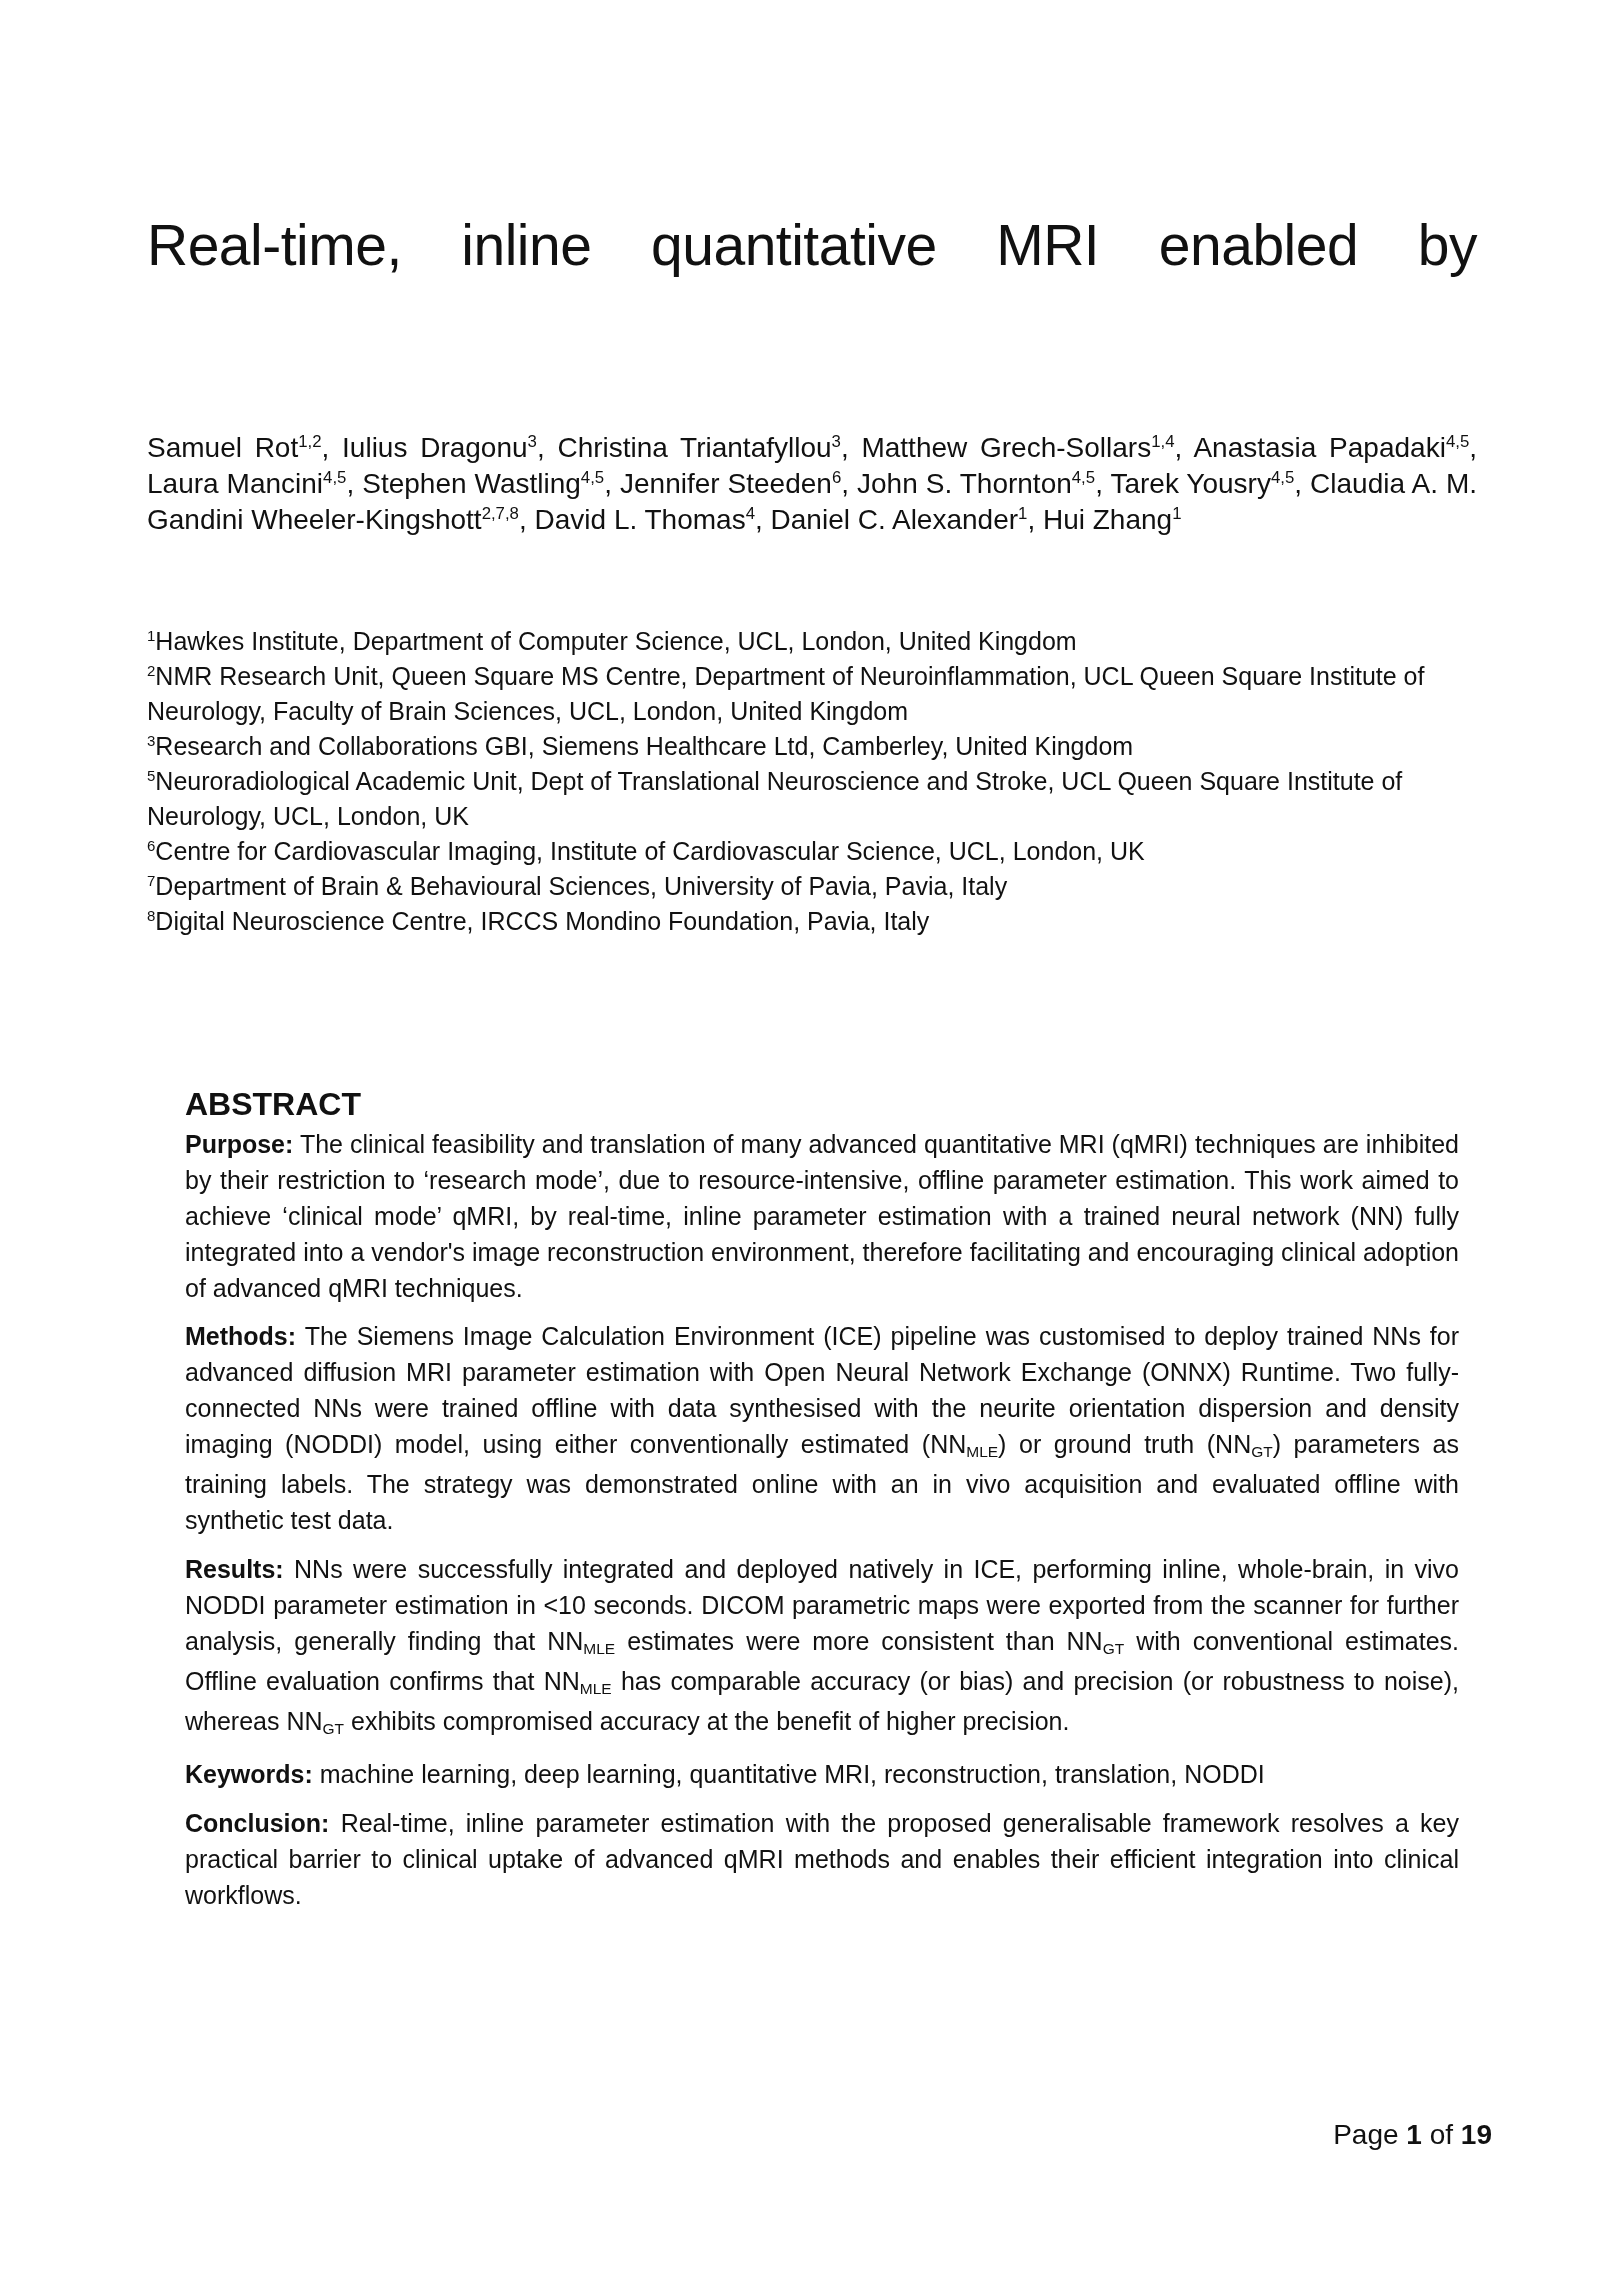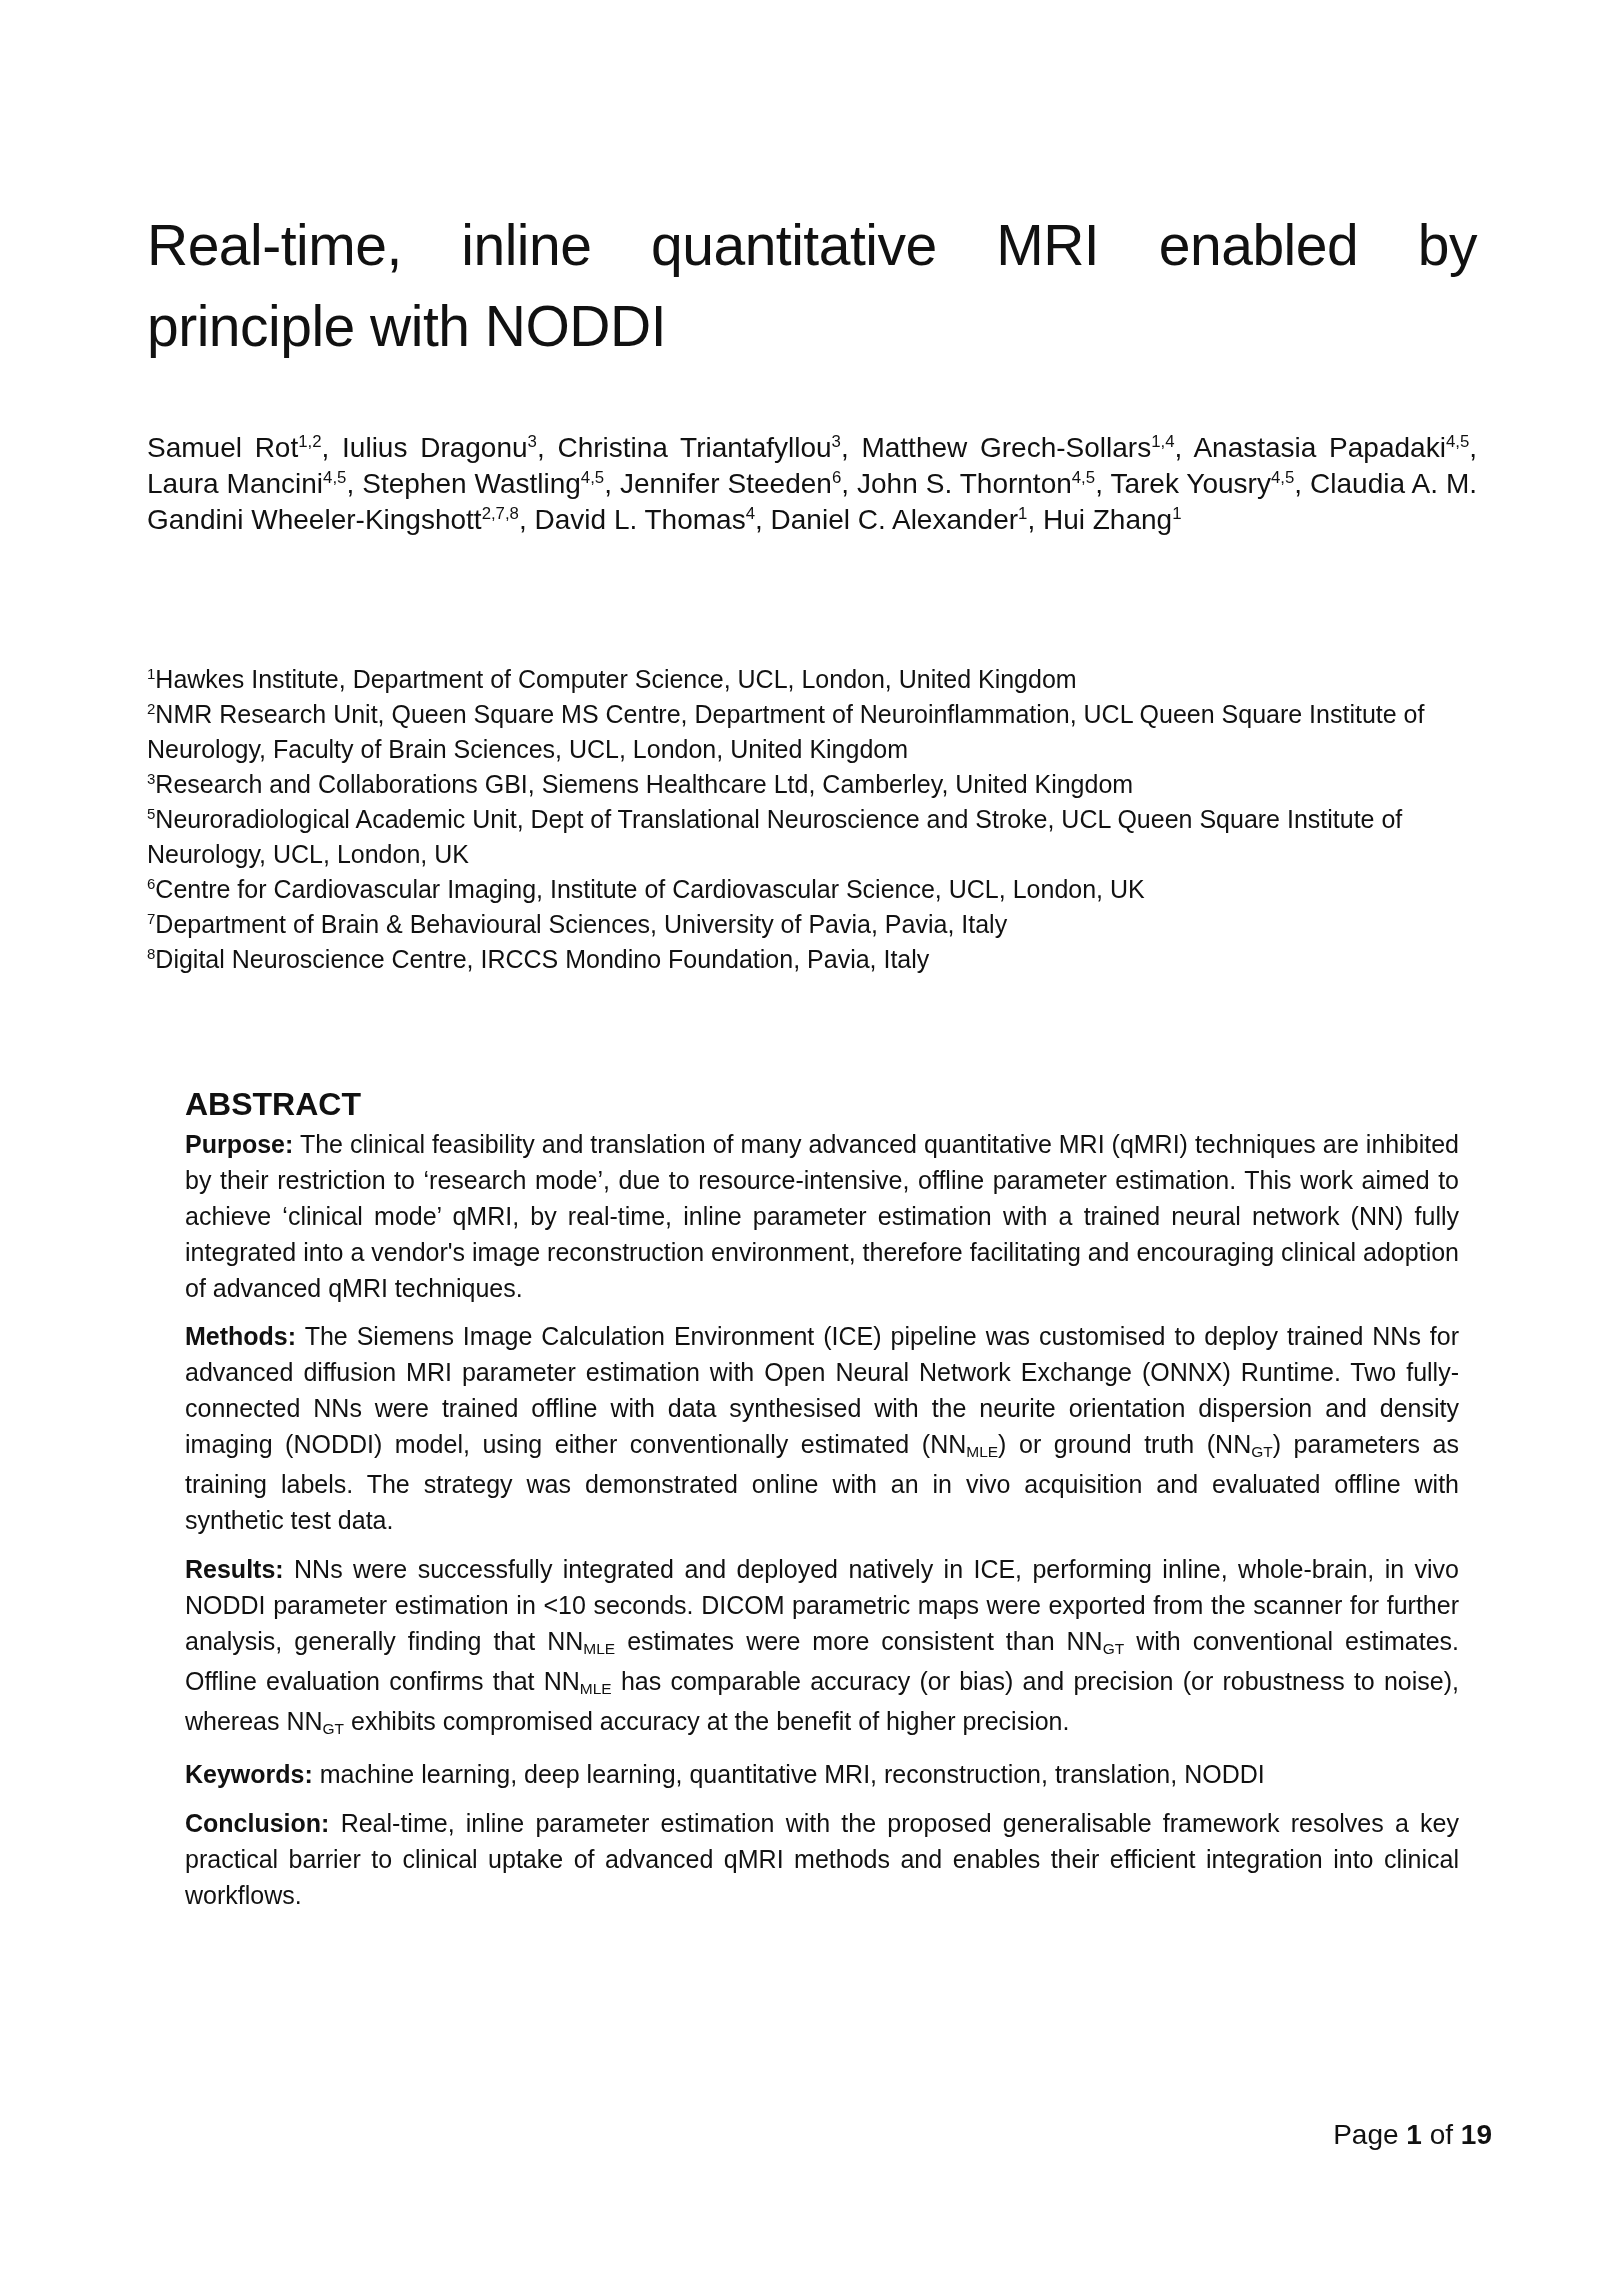--- a/index.html
+++ b/index.html
@@ -7,36 +7,35 @@
          font-family: "Liberation Sans", sans-serif; color: #111111; }
   .title { position: absolute; left: 147px; top: 197px; width: 1330px;
            font-size: 57px; line-height: 66px; text-align: justify; text-align-last: left;
            letter-spacing: -0.5px; font-weight: normal; margin: 0; }
   .title .line { display: block; text-align: justify; text-align-last: justify; margin-top: 15px; }
   .title .line.last { text-align-last: left; }
   .authors { position: absolute; left: 147px; top: 430px; width: 1330px;
              font-size: 28px; line-height: 36px; text-align: justify; }
   .authors sup, .affils sup { font-size: 60%; line-height: 0; vertical-align: super; }
   .affils { position: absolute; left: 147px; top: 624px; width: 1330px;
-            font-size: 25px; line-height: 35px; margin-top: 38px; }
+            font-size: 25px; line-height: 35px; }
   .affil { display: block; }
   .abstract { position: absolute; left: 185px; top: 1084px; width: 1274px; }
   .abs-heading { font-size: 32px; font-weight: bold; line-height: 40px; margin: 0 0 1.8px 0; }
   .abs-para { font-size: 25px; line-height: 36px; text-align: justify; margin: 0 0 12.7px 0; }
   .abs-para .label { font-weight: bold; }
   .abs-para sub { font-size: 62%; vertical-align: baseline; position: relative; top: 0.25em; }
   .footer { position: absolute; right: 124px; top: 2117px; font-size: 28px; line-height: 36px; }
   .footer b { font-weight: bold; }
 </style>
 </head>
 <body>
 
 <h1 class="title">
   <span class="line">Real-time, inline quantitative MRI enabled by</span>
-  <span class="line last">principle with NODDI</span>
 </h1>
 
 <div class="authors">
   <span><span>Samuel Rot</span><sup>1,2</sup></span>,
   <span><span>Iulius Dragonu</span><sup>3</sup></span>,
   <span><span>Christina Triantafyllou</span><sup>3</sup></span>,
   <span><span>Matthew Grech-Sollars</span><sup>1,4</sup></span>,
   <span><span>Anastasia Papadaki</span><sup>4,5</sup></span>,
   <span><span>Laura Mancini</span><sup>4,5</sup></span>,
   <span><span>Stephen Wastling</span><sup>4,5</sup></span>,

